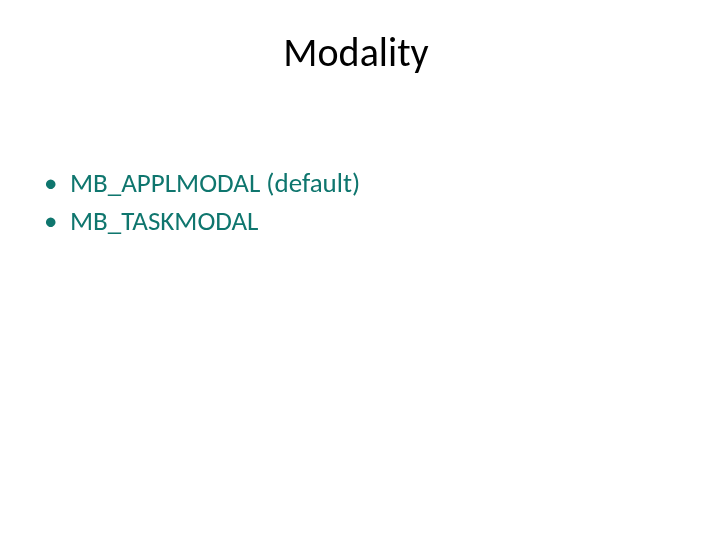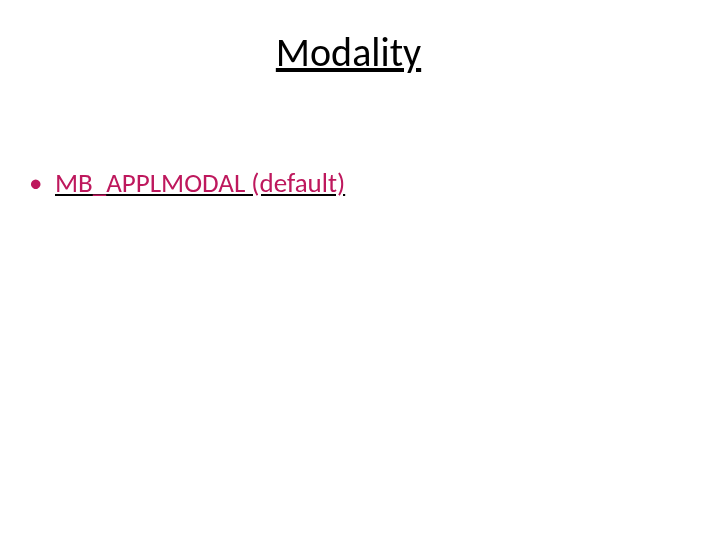--- a/index.html
+++ b/index.html
@@ -12,51 +12,51 @@
       height: 540px;
       background: #fff;
       font-family: Calibri, "Segoe UI", Arial, sans-serif;
       color: #000;
       position: relative;
       overflow: hidden;
     }
     .slide {
       width: 100%;
       height: 100%;
-      padding: 28px 40px 40px 17px;
-      text-decoration: underline;
+      padding: 28px 40px 40px 32px;
     }
     .title {
       text-align: center;
       font-size: 40px;
       font-weight: 400;
       margin-bottom: 88px;
       color: #000;
     }
     .bullet-list {
       list-style: none;
       padding-left: 12px;
     }
     .bullet-item {
       font-size: 27px;
       line-height: 1.35;
-      color: #be185d;
+      color: #0f766e;
       position: relative;
       padding-left: 26px;
       margin-bottom: 2px;
     }
     .bullet-item::before {
       content: "•";
       position: absolute;
       left: 0;
       top: 0;
       font-size: 27px;
     }
   </style>
 </head>
 <body>
 
 <div class="slide">
   <h1 class="title">Modality</h1>
   <ul class="bullet-list">
     <li class="bullet-item">MB_APPLMODAL (default)</li>
+    <li class="bullet-item">MB_TASKMODAL</li>
   </ul>
 </div>
 
 </body></html>

